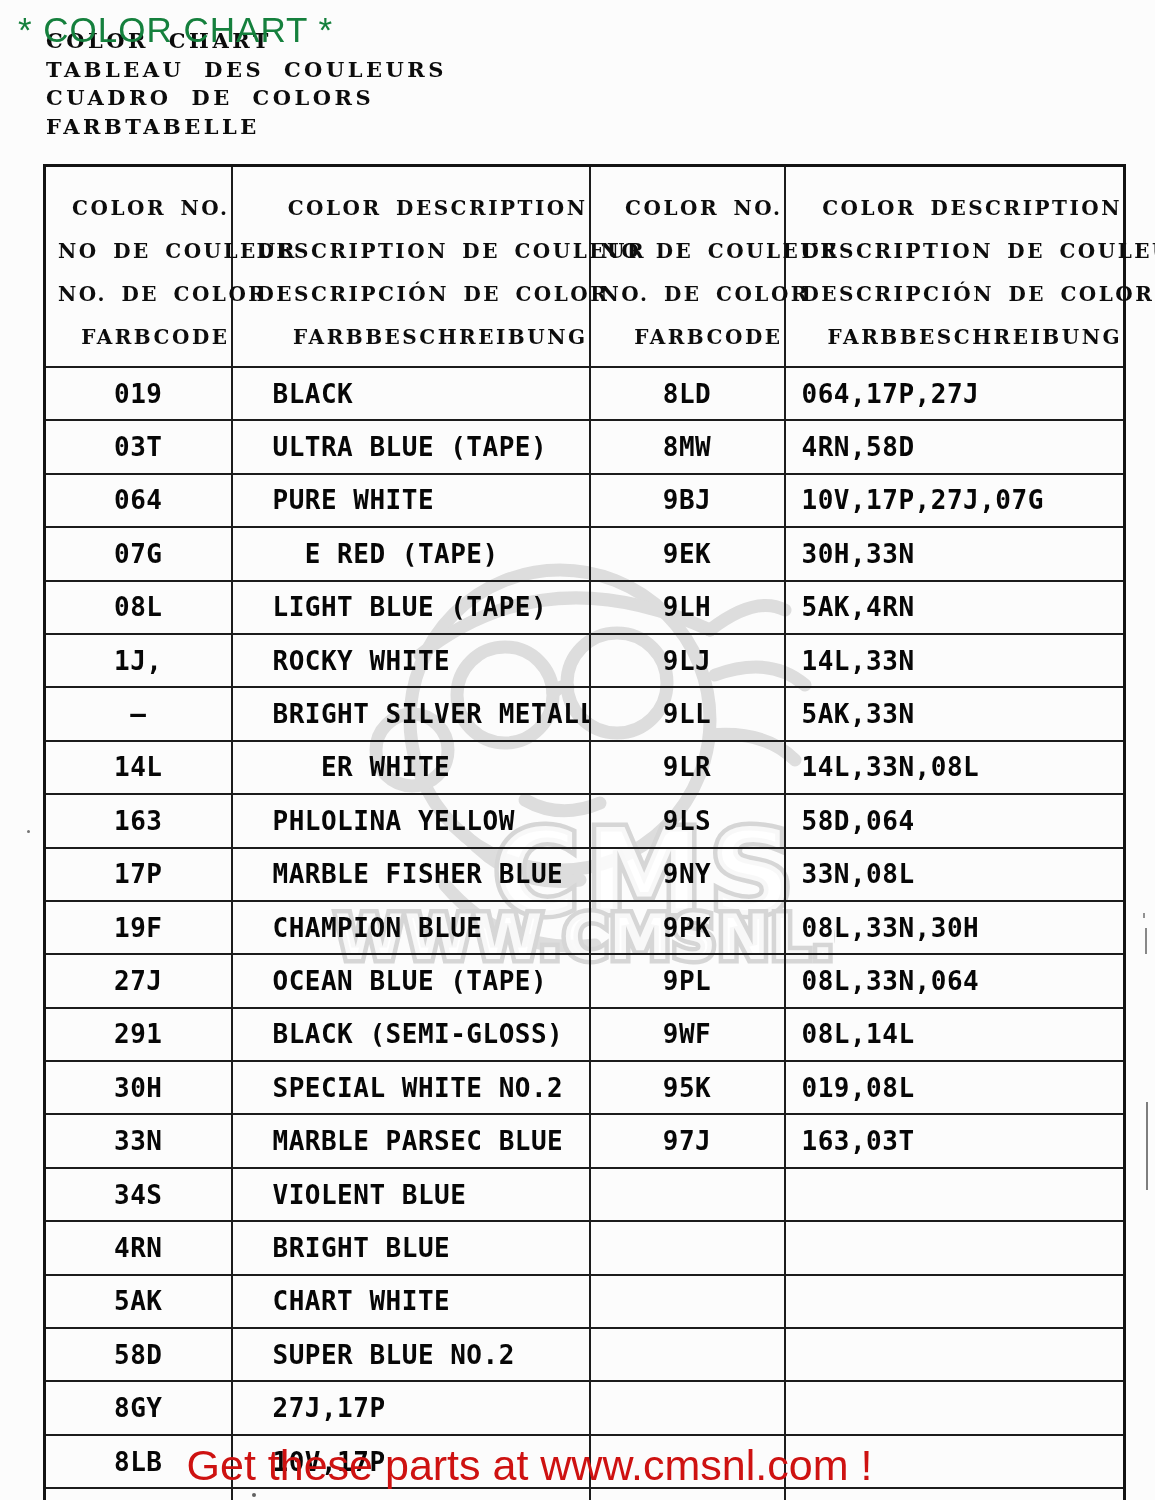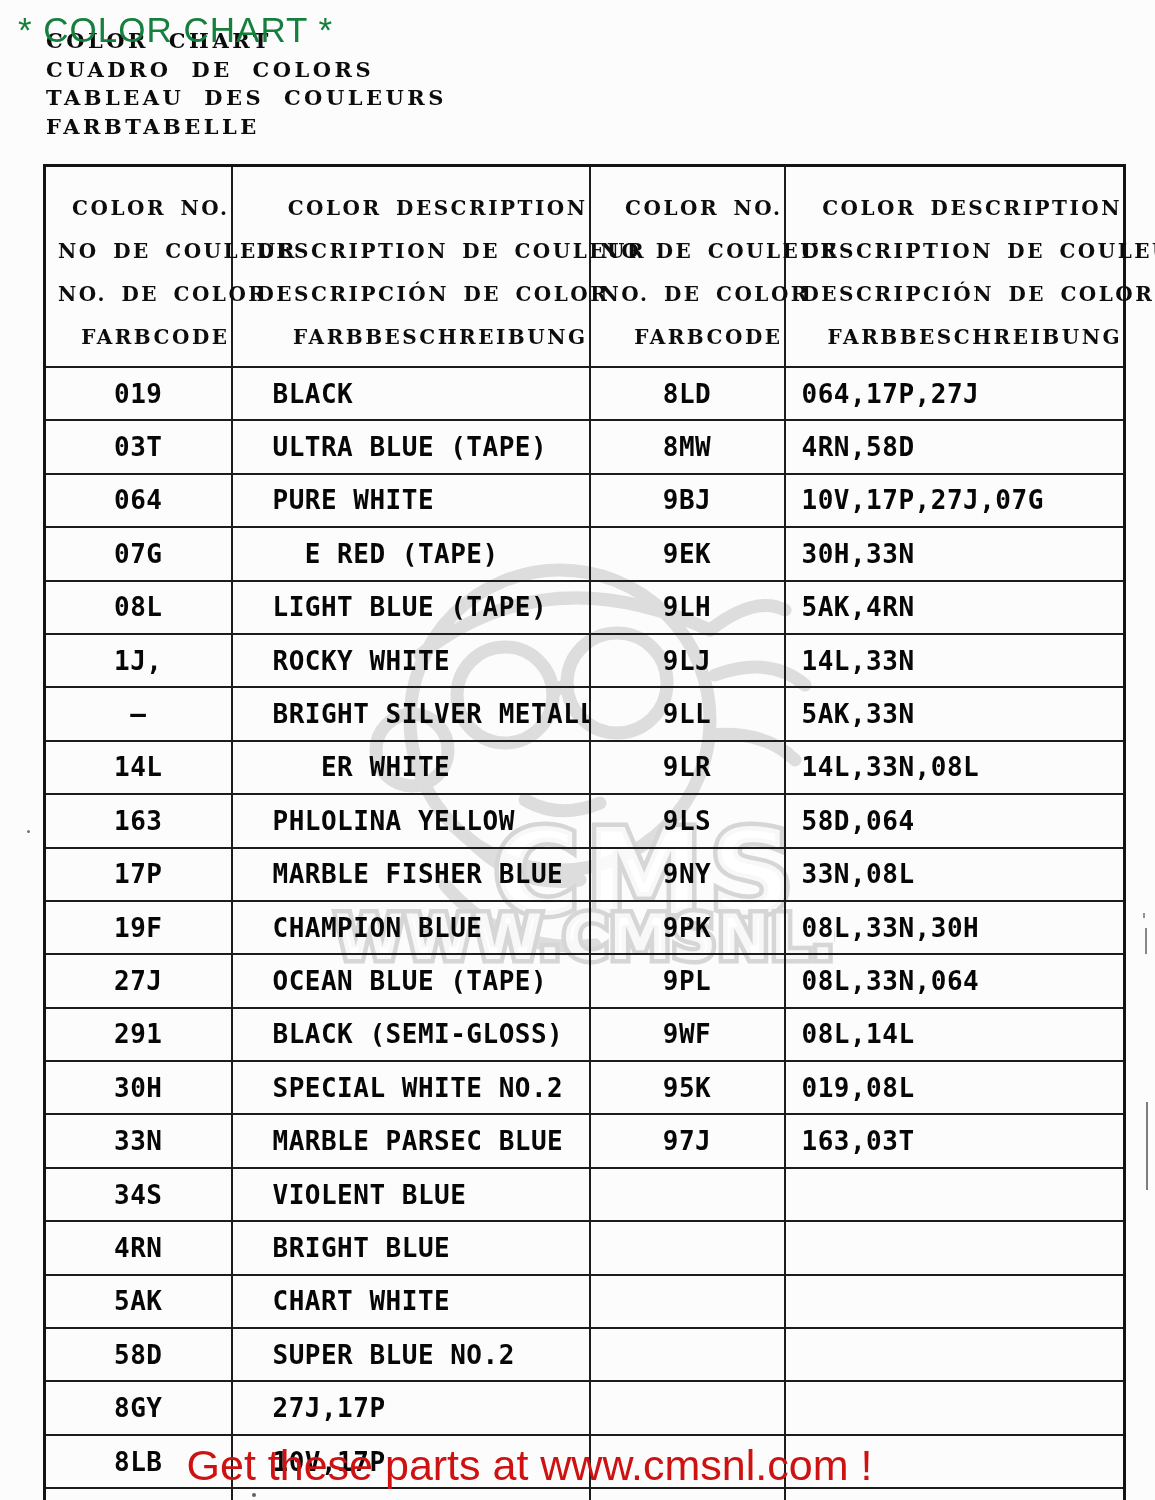--- a/index.html
+++ b/index.html
@@ -59,22 +59,22 @@
   .a3{left:1146px;top:1102px;width:2px;height:88px;opacity:.65;}
   .a4{left:252px;top:1493px;width:4px;height:4px;opacity:.8;border-radius:50%;}
   .a5{left:27px;top:830px;width:3px;height:3px;opacity:.7;border-radius:50%;}
 </style>
 </head>
 <body style="background: rgb(252, 252, 252);">
 
 <div class="overlay-title" style="color: #15803d;">* COLOR CHART *</div>
 <div class="title-block">
   <div>COLOR CHART</div>
+  <div>TABLEAU DES COULEURS</div>
   <div>CUADRO DE COLORS</div>
-  <div>TABLEAU DES COULEURS</div>
   <div>FARBTABELLE</div>
 </div>
 
 <svg class="wm" width="520" height="480" viewBox="0 0 520 480">
   <g stroke="#dcdcdc" stroke-width="13" fill="none" stroke-linecap="round" opacity="0.95">
     <circle cx="245" cy="185" r="150"></circle>
     <circle cx="97" cy="215" r="36"></circle>
     <circle cx="190" cy="160" r="48"></circle>
     <circle cx="302" cy="148" r="50"></circle>
     <path d="M238 158 Q245 150 253 152"></path>

